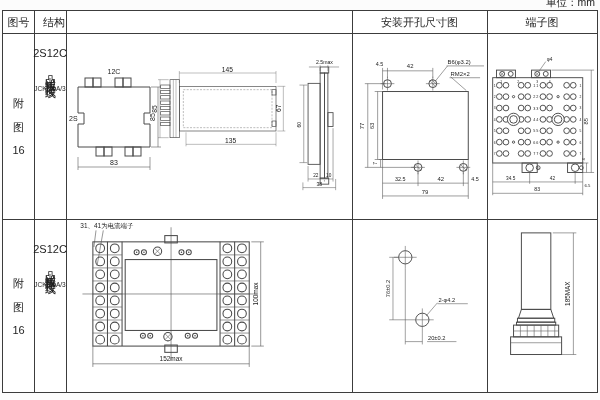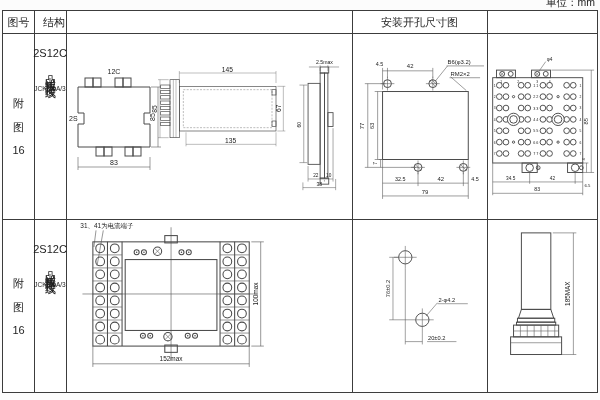--- a/index.html
+++ b/index.html
@@ -37,20 +37,21 @@
     <div class="vl" style="left:31px"></div>
     <div class="vl" style="left:63px"></div>
     <div class="vl" style="left:349px"></div>
     <div class="vl" style="left:484px"></div>
     <div class="hl" style="top:22px"></div>
     <div class="hl" style="top:208px"></div>
 
     <div class="hc" style="left:0;width:31px">图号</div>
     <div class="hc" style="left:35px;width:32px">结构</div>
     <div class="hc" style="left:349px;width:135px">安装开孔尺寸图</div>
+    <div class="hc" style="left:484px;width:110px">端子图</div>
 
     <div class="figcell" style="top:22px;height:186px">
       <span>附</span>
       <span>图</span>
       <span>16</span>
     </div>
 
     <div class="structcell" style="top:22px;height:186px;padding-top:14px">
       <span class="model">2S12C</span>
       <span class="vtext">凸出式板后接线</span>

